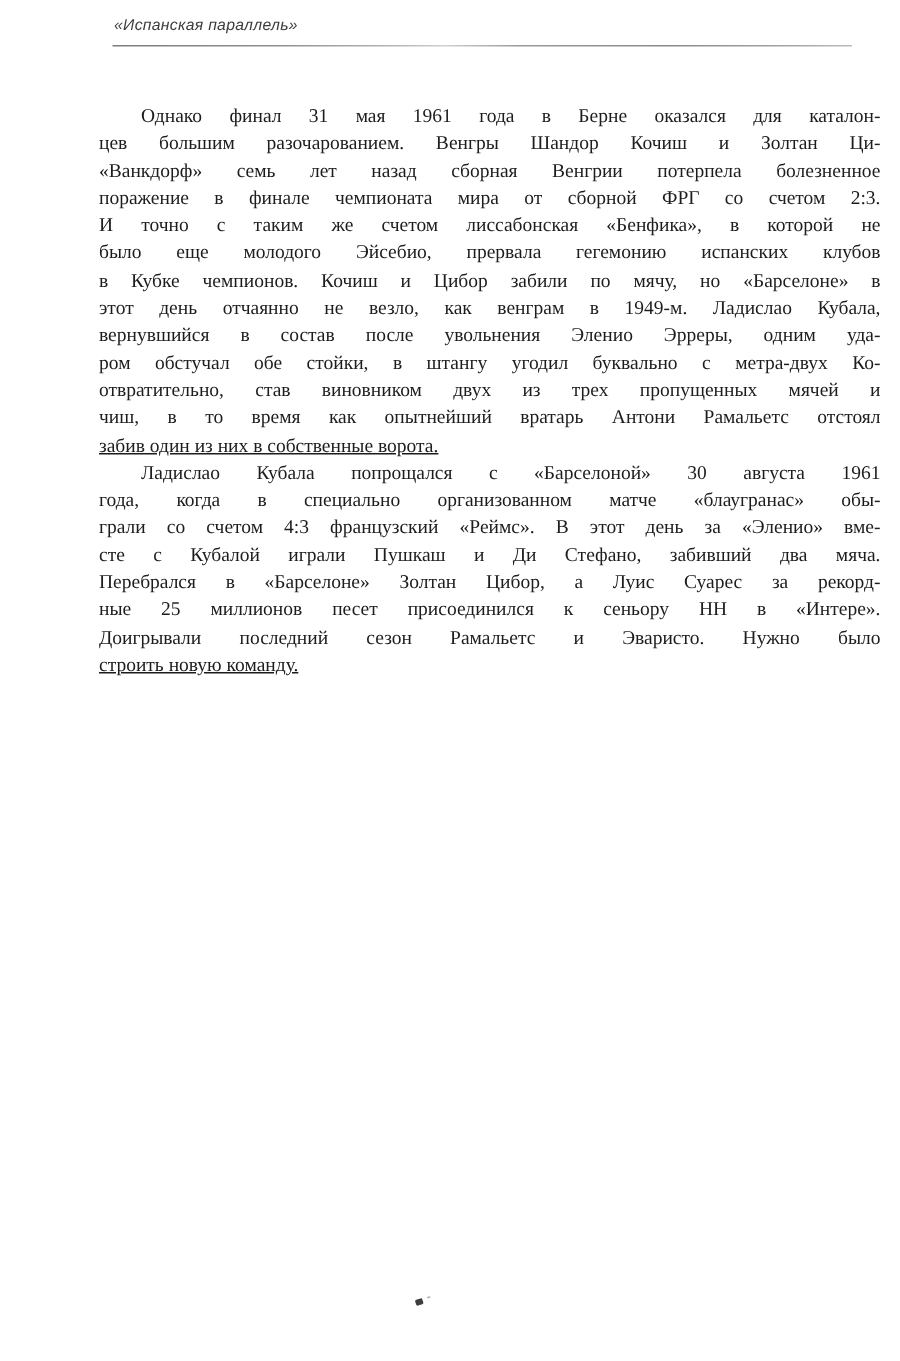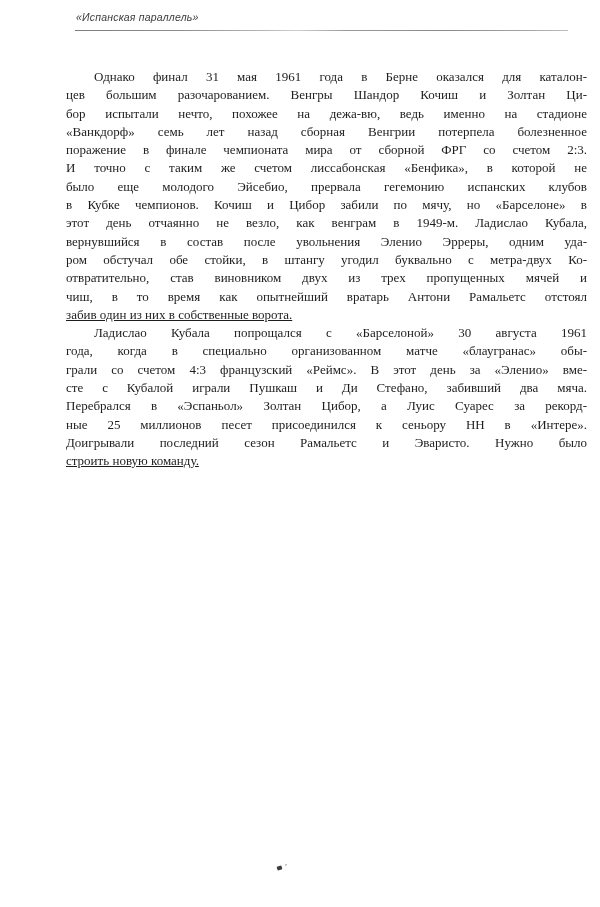--- a/index.html
+++ b/index.html
@@ -78,39 +78,38 @@
 <div class="page">
 
   <div class="running-head">«Испанская параллель»</div>
 
   <div class="head-rule"></div>
 
   <div class="body-text" id="body-text">
       <div class="para">
         <div class="line first">Однако финал 31 мая 1961 года в Берне оказался для каталон-</div>
         <div class="line">цев большим разочарованием. Венгры Шандор Кочиш и Золтан Ци-</div>
-        <div class="line">бор испытали нечто, похожее на дежа-вю, ведь именно на стадионе</div>
         <div class="line">«Ванкдорф» семь лет назад сборная Венгрии потерпела болезненное</div>
         <div class="line">поражение в финале чемпионата мира от сборной ФРГ со счетом 2:3.</div>
         <div class="line">И точно с таким же счетом лиссабонская «Бенфика», в которой не</div>
         <div class="line">было еще молодого Эйсебио, прервала гегемонию испанских клубов</div>
         <div class="line">в Кубке чемпионов. Кочиш и Цибор забили по мячу, но «Барселоне» в</div>
         <div class="line">этот день отчаянно не везло, как венграм в 1949-м. Ладислао Кубала,</div>
         <div class="line">вернувшийся в состав после увольнения Эленио Эрреры, одним уда-</div>
         <div class="line">ром обстучал обе стойки, в штангу угодил буквально с метра-двух Ко-</div>
         <div class="line">отвратительно, став виновником двух из трех пропущенных мячей и</div>
         <div class="line">чиш, в то время как опытнейший вратарь Антони Рамальетс отстоял</div>
         <div class="line last">забив один из них в собственные ворота.</div>
       </div>
       <div class="para">
         <div class="line first">Ладислао Кубала попрощался с «Барселоной» 30 августа 1961</div>
         <div class="line">года, когда в специально организованном матче «блаугранас» обы-</div>
         <div class="line">грали со счетом 4:3 французский «Реймс». В этот день за «Эленио» вме-</div>
         <div class="line">сте с Кубалой играли Пушкаш и Ди Стефано, забивший два мяча.</div>
-        <div class="line">Перебрался в «Эспаньол» Золтан Цибор, а Луис Суарес за рекорд-</div>
+        <div class="line">Перебрался в «Барселоне» Золтан Цибор, а Луис Суарес за рекорд-</div>
         <div class="line">ные 25 миллионов песет присоединился к сеньору НН в «Интере».</div>
         <div class="line">Доигрывали последний сезон Рамальетс и Эваристо. Нужно было</div>
         <div class="line last">строить новую команду.</div>
       </div>
     </div>
 
   <div class="ink-speck"></div>
 
 </div>
 

